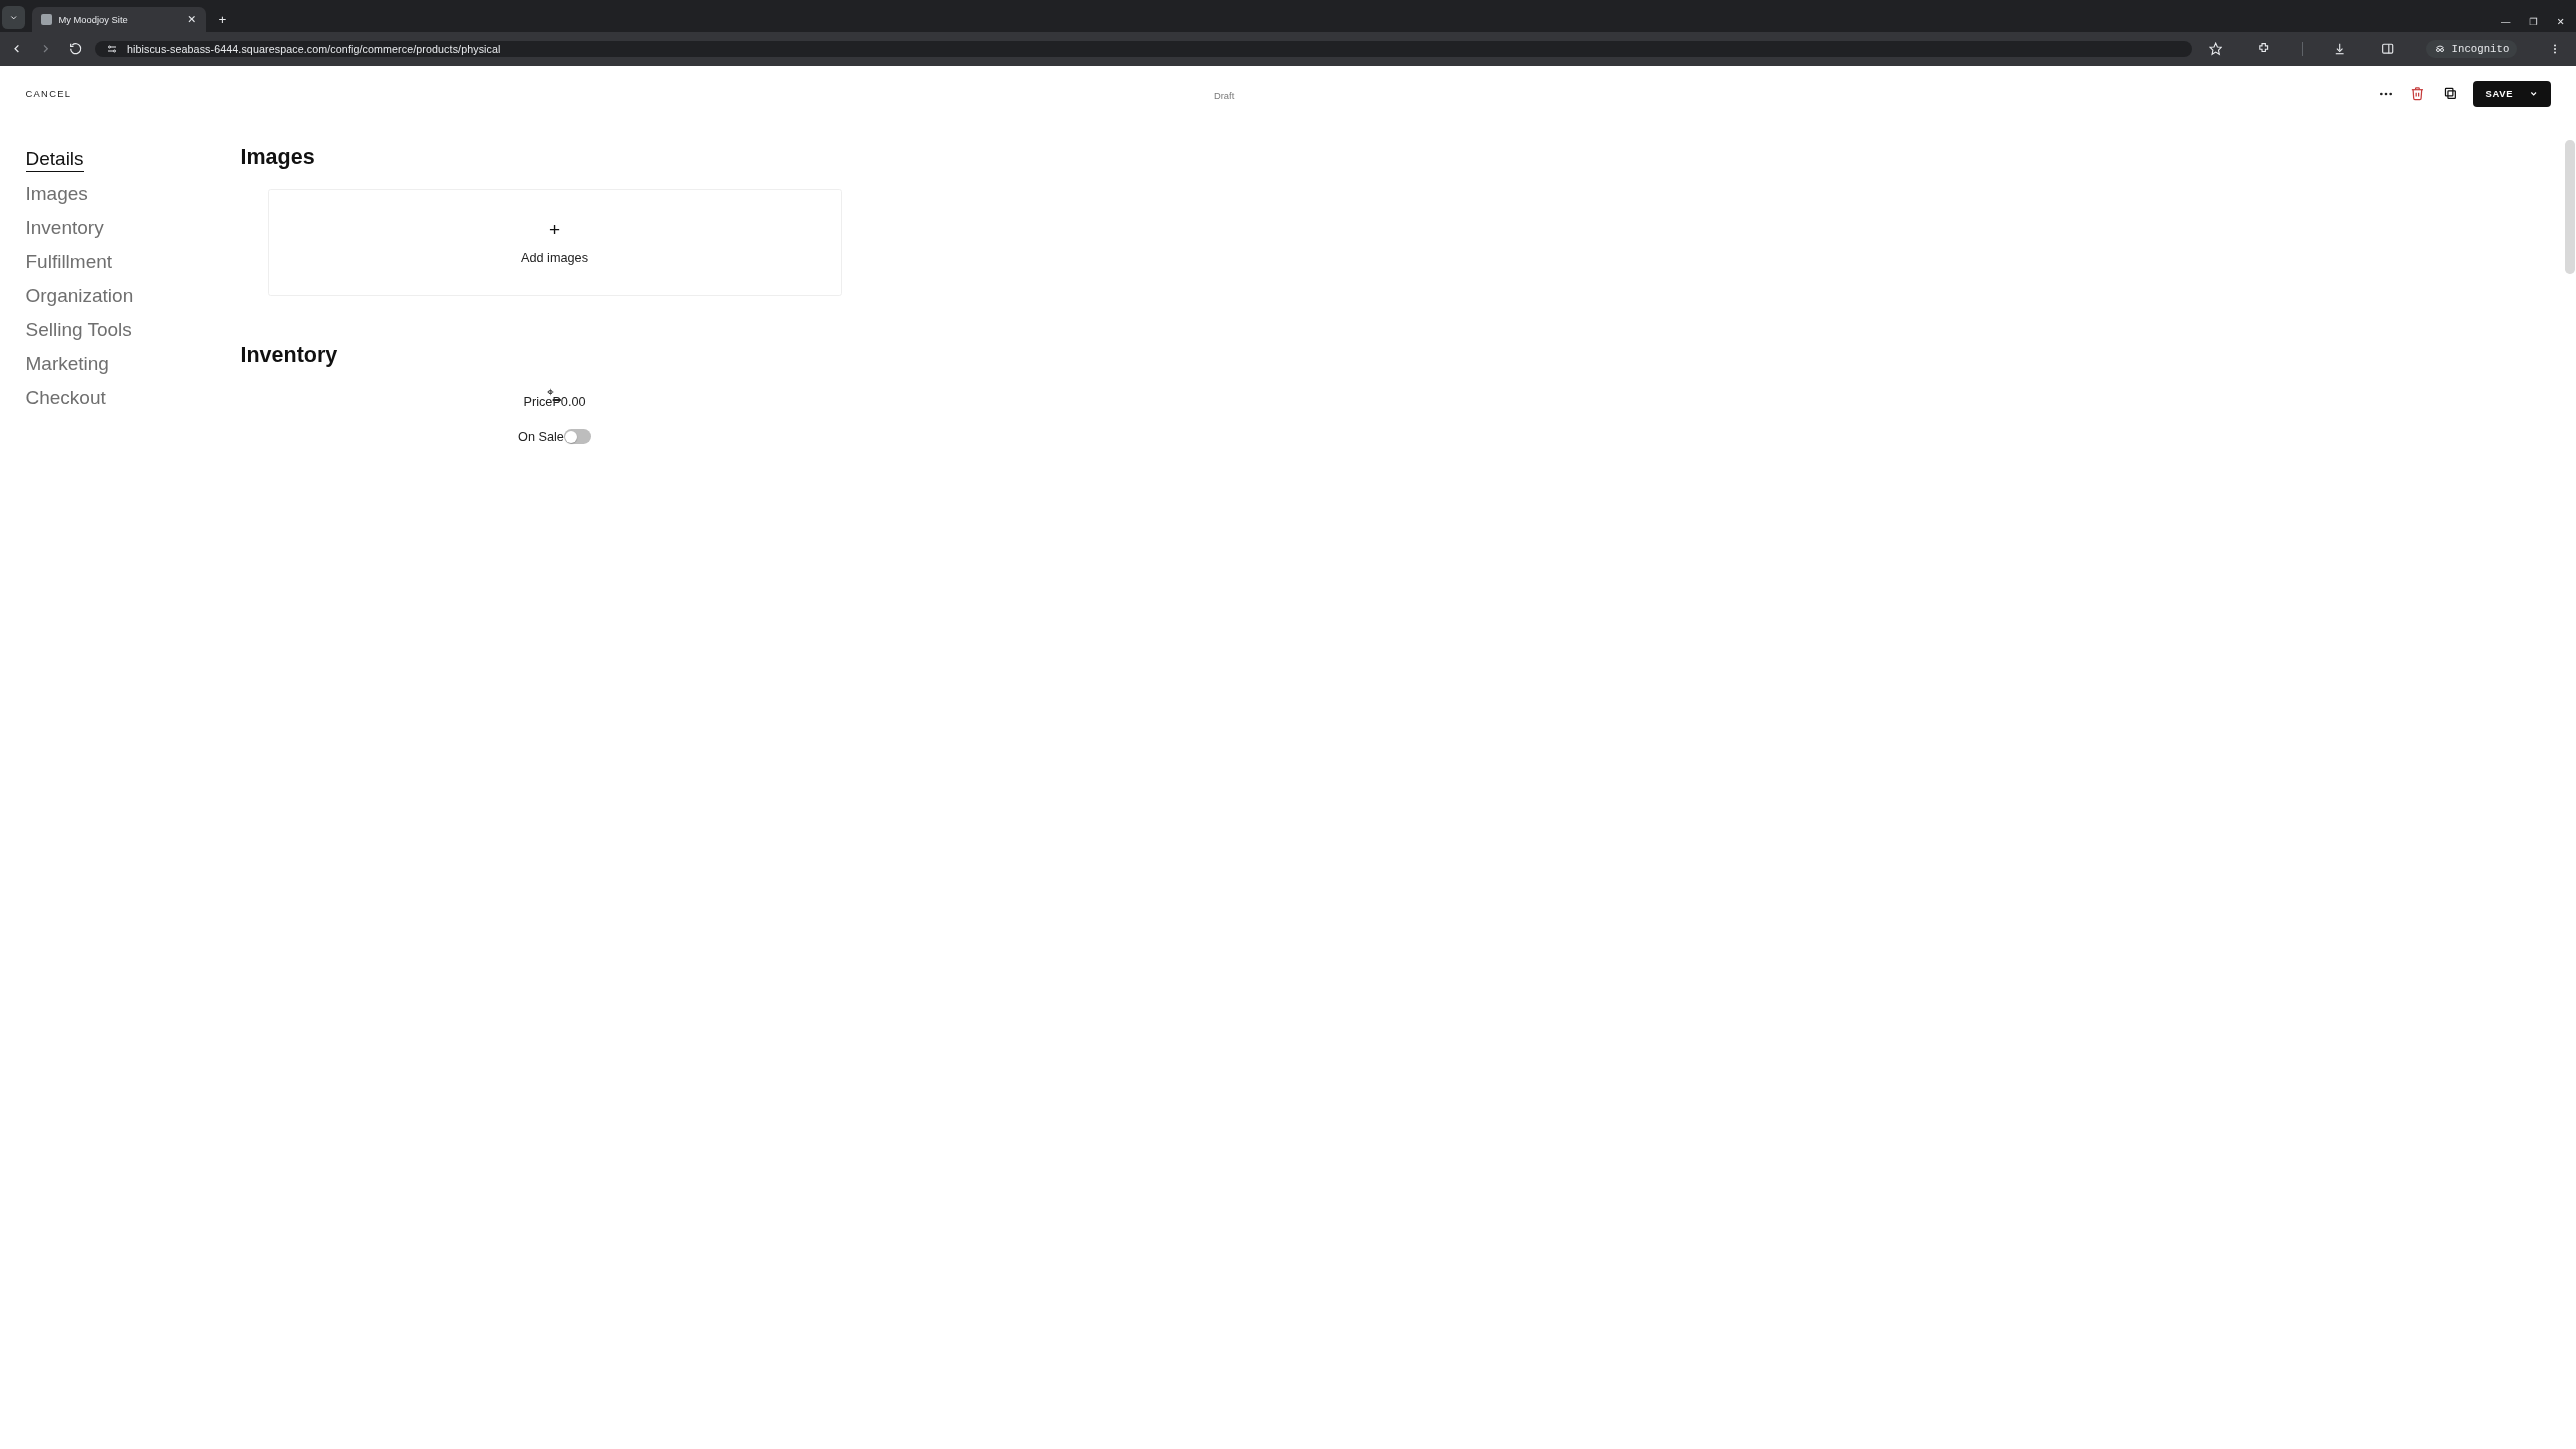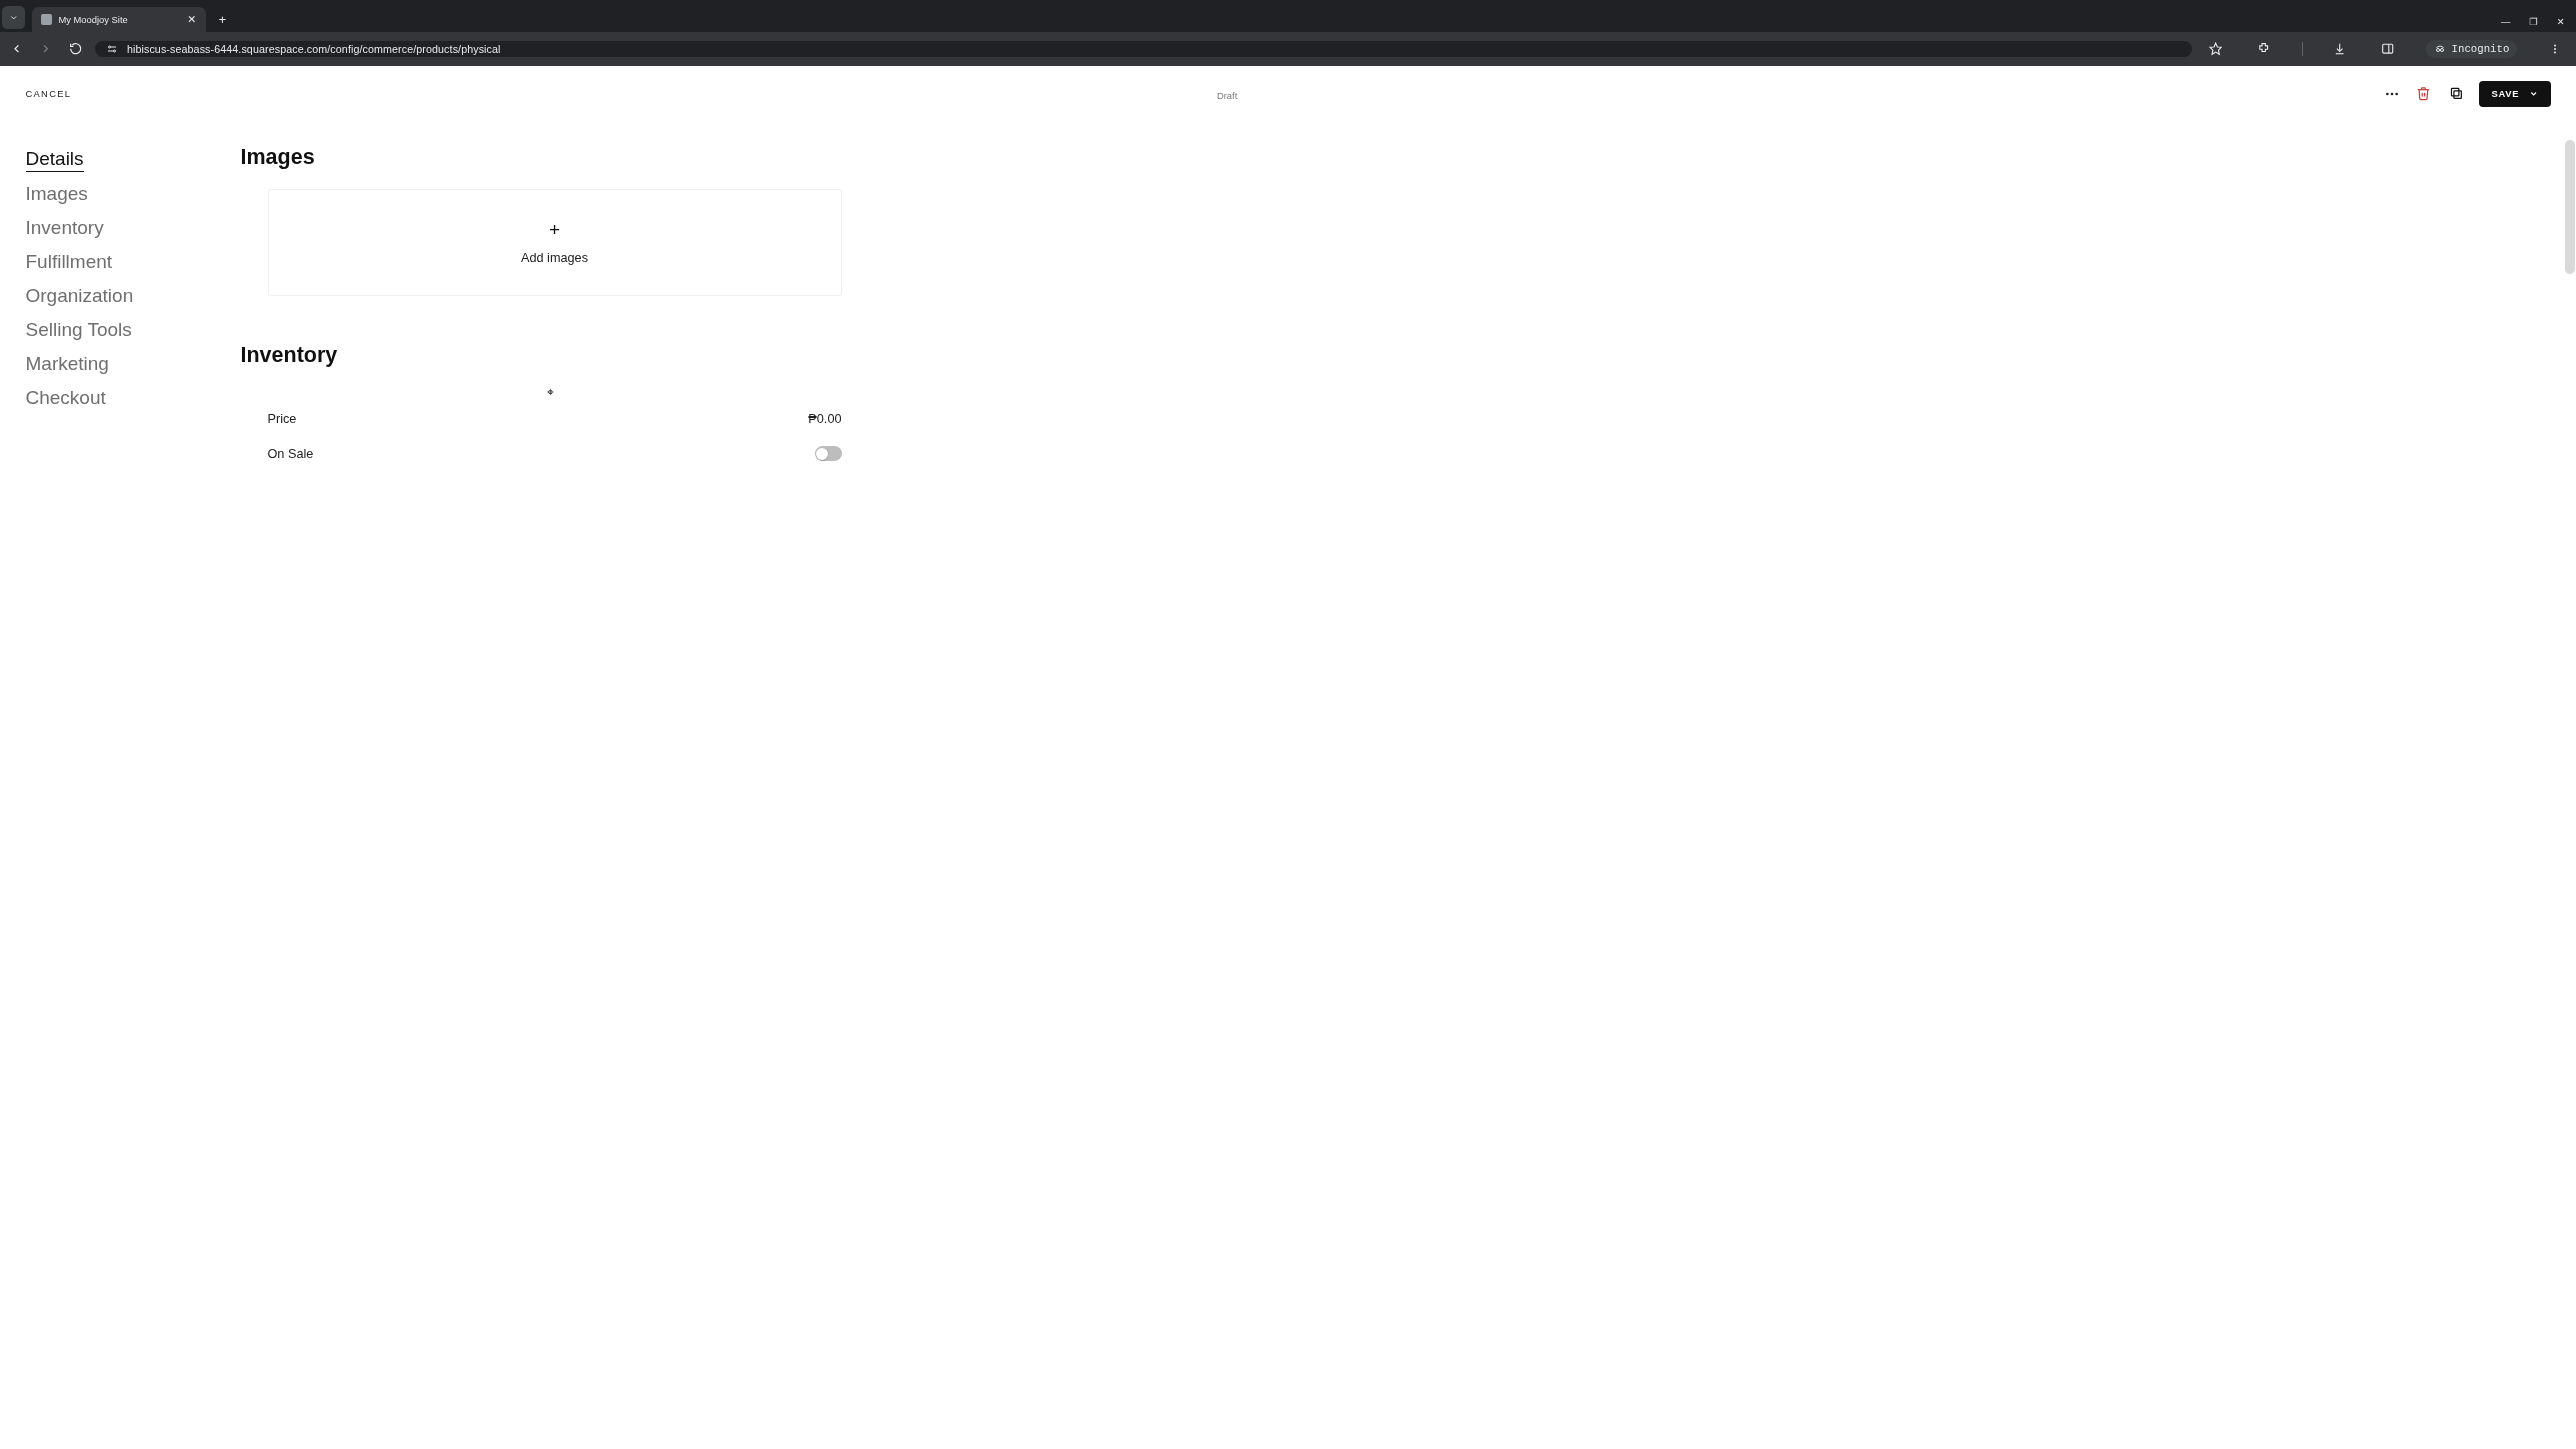--- a/index.html
+++ b/index.html
@@ -31,36 +31,36 @@
   .page { background:#fff; color:#111; height: calc(100vh - 66px); width:100%; position:relative; overflow:hidden; }
 
   .page-header { display:flex; align-items:center; justify-content:space-between; padding:14.8px 25.5px 6.7px; }
   .cancel-link { font-size:9.4px; letter-spacing:1.3px; font-weight:500; color:#222; cursor:pointer; }
   .header-center { text-align:center; flex:1; }
   .header-title { font-size:11.4px; font-weight:600; color:#111; }
   .header-subtitle { font-size:9.4px; color:#7a7a7a; margin-top:2.7px; }
   .header-actions { display:flex; align-items:center; gap:14.8px; }
   .icon-btn { width:17.4px; height:17.4px; display:flex; align-items:center; justify-content:center; cursor:pointer; }
   .icon-btn.delete svg { stroke:#c63c3c; }
-  .save-btn { background:#111; color:#fff; display:flex; align-items:center; gap:10px; padding:7.4px 12px; border-radius:4px; font-weight:700; font-size:9.4px; letter-spacing:0.7px; cursor:pointer; }
+  .save-btn { background:#111; color:#fff; display:flex; align-items:center; gap:16px; padding:7.4px 12px; border-radius:4px; font-weight:700; font-size:9.4px; letter-spacing:0.7px; cursor:pointer; }
   .save-btn svg { stroke:#fff; }
 
   .body-row { display:flex; padding:16px 0 0 25.5px; height:100%; }
   .sidebar { width:215px; display:flex; flex-direction:column; gap:9.4px; padding-top:17.4px; }
   .sidebar-item { font-size:19px; color:#6f6f6f; cursor:pointer; padding:1.3px 0; width:fit-content; }
   .sidebar-item.active { color:#111; border-bottom:1.3px solid #111; padding-bottom:1.3px; }
 
   .main { flex:1; padding-right:40px; max-width:657px; }
   .section-title { font-size:21.5px; font-weight:700; color:#111; margin-top:16px; margin-bottom:19px; }
 
   .add-images-box { border:0.7px solid #eee; border-radius:2.7px; height:107px; display:flex; flex-direction:column; align-items:center; justify-content:center; gap:12px; cursor:pointer; margin:0 16px 0 27px; }
   .plus-icon { font-size:19px; font-weight:300; line-height:1; }
   .add-images-label { font-size:12.7px; color:#222; }
 
-  .inventory-rows { margin:44px 16px 0 27px; display:flex; flex-direction:column; gap:20px; }
+  .inventory-rows { margin:27px 16px 0 27px; display:flex; flex-direction:column; gap:20px;align-items:center; }
   .row { display:flex; align-items:center; justify-content:space-between; }
   .row-label { font-size:12.7px; color:#222; }
   .row-value { font-size:12.7px; color:#222; }
 
   .toggle { width:27px; height:14.8px; border-radius:7.4px; background:#bdbdbd; position:relative; cursor:pointer; }
   .toggle .knob { position:absolute; top:1.3px; left:1.3px; width:12px; height:12px; border-radius:50%; background:#fff; box-shadow:0 0.7px 1.3px rgba(0,0,0,.3); }
 
   
   .vscroll { position:absolute; right:1.3px; top:74px; width:9.4px; height:134px; background:#d9d9d9; border-radius:4.7px; }
 

